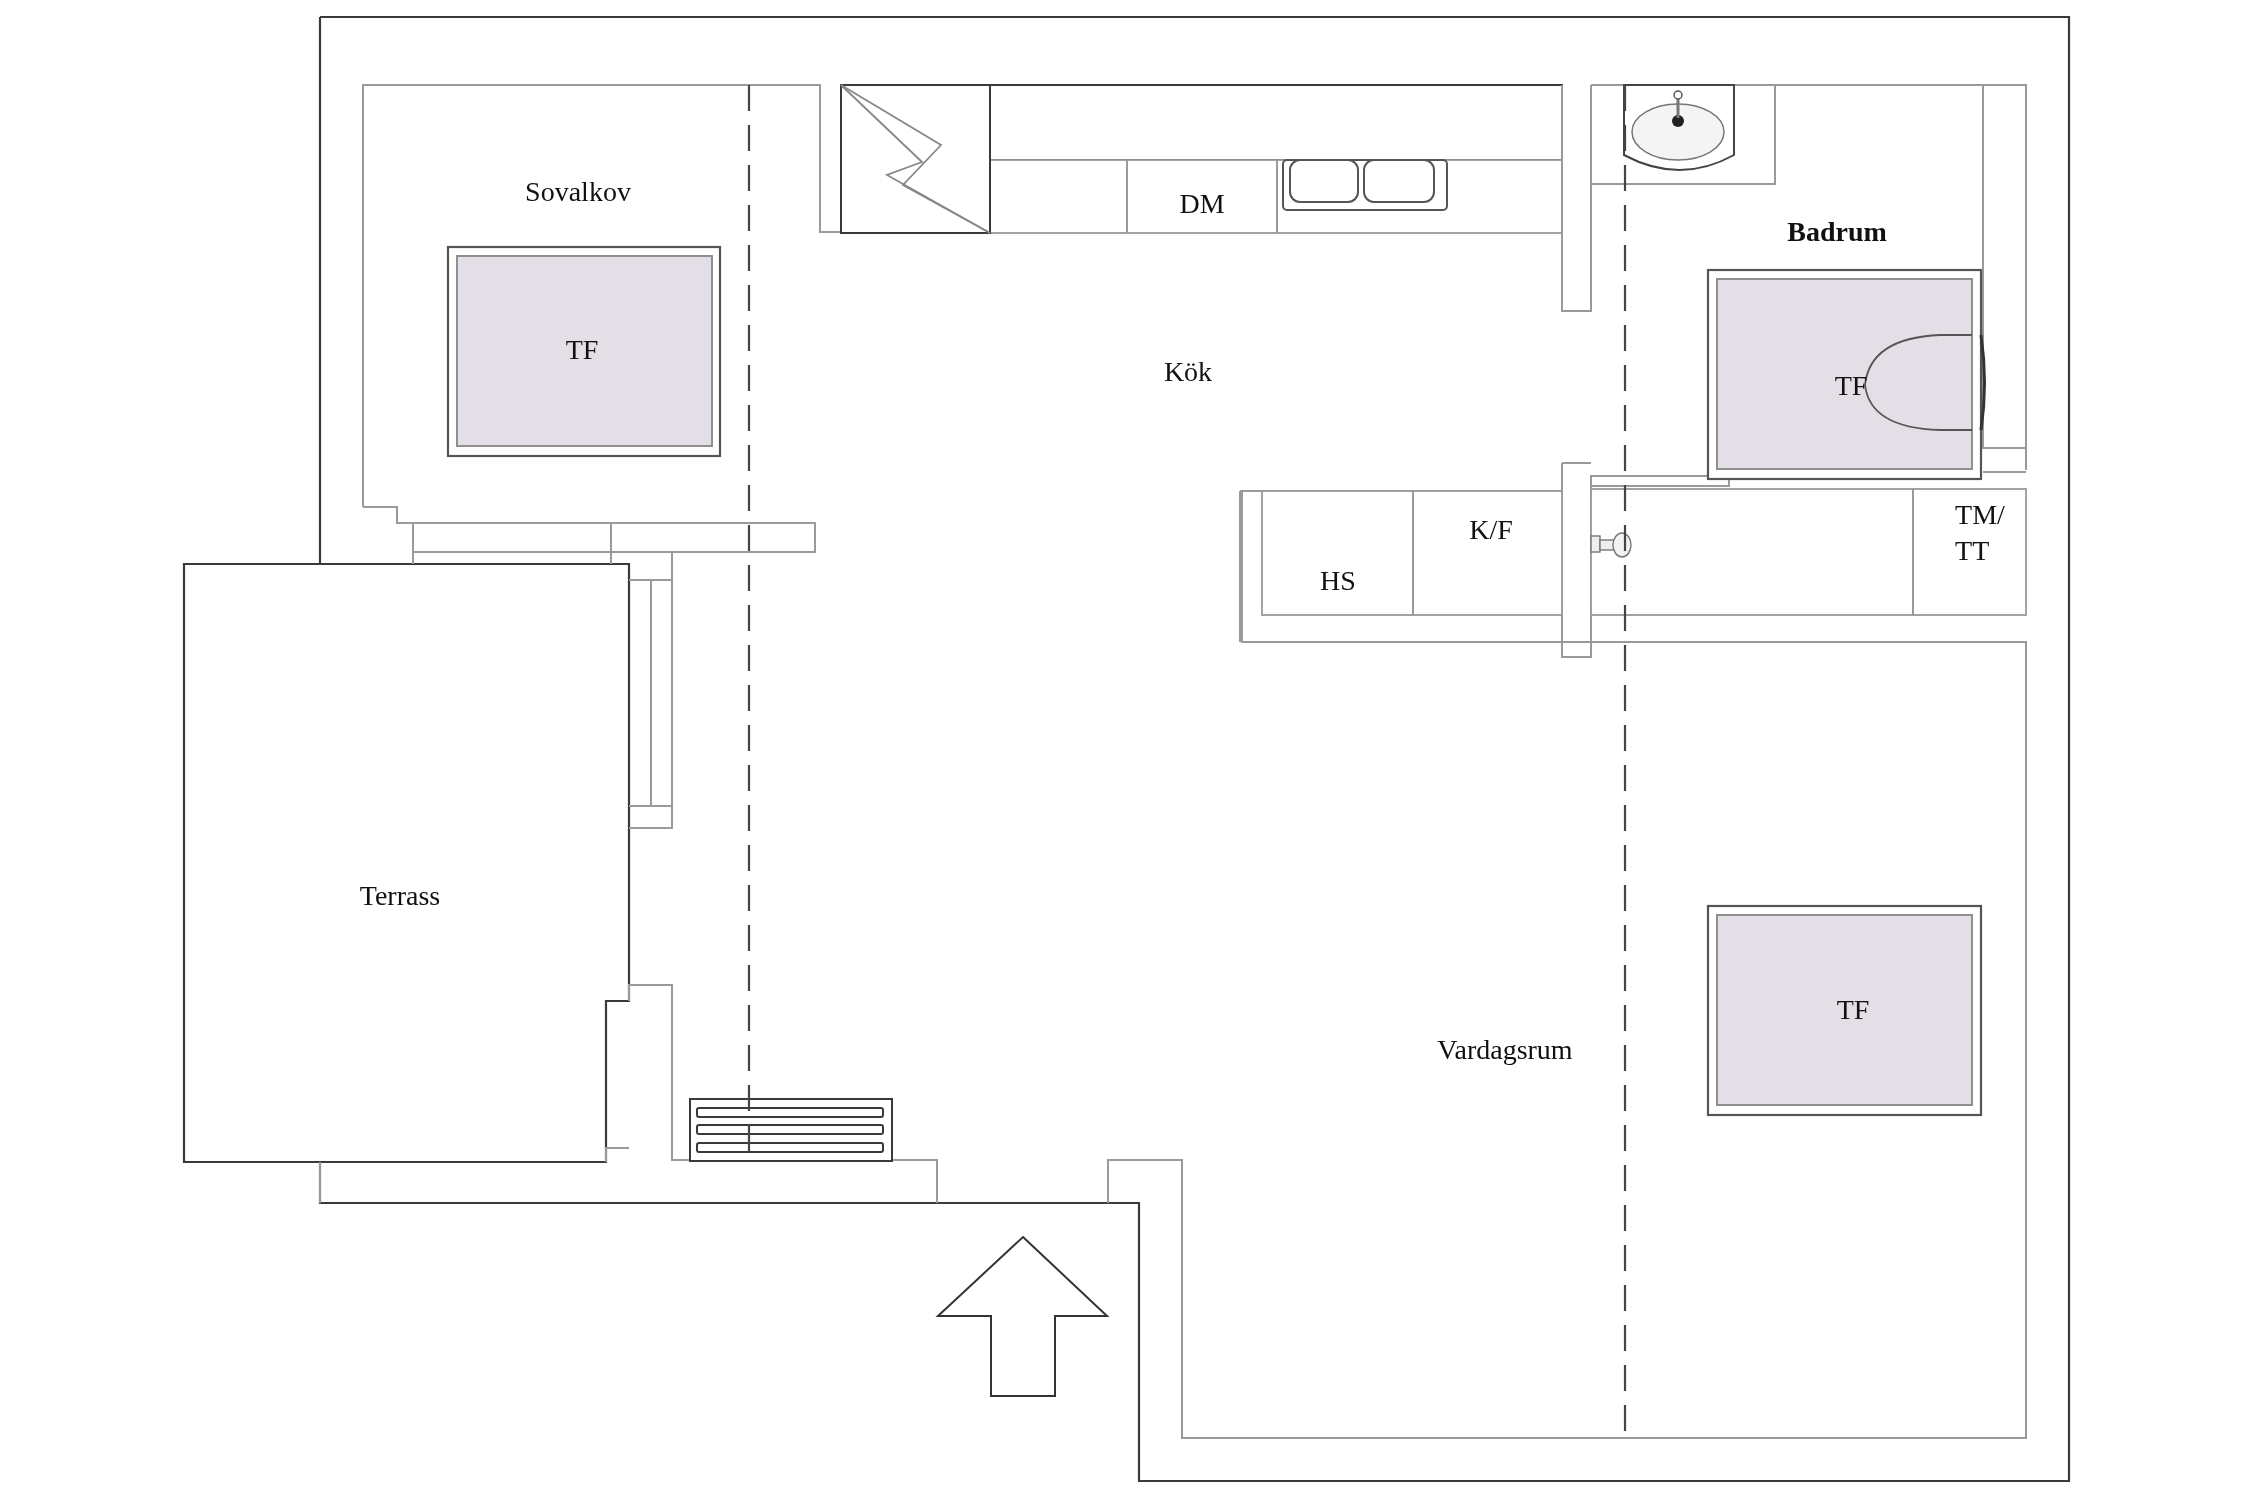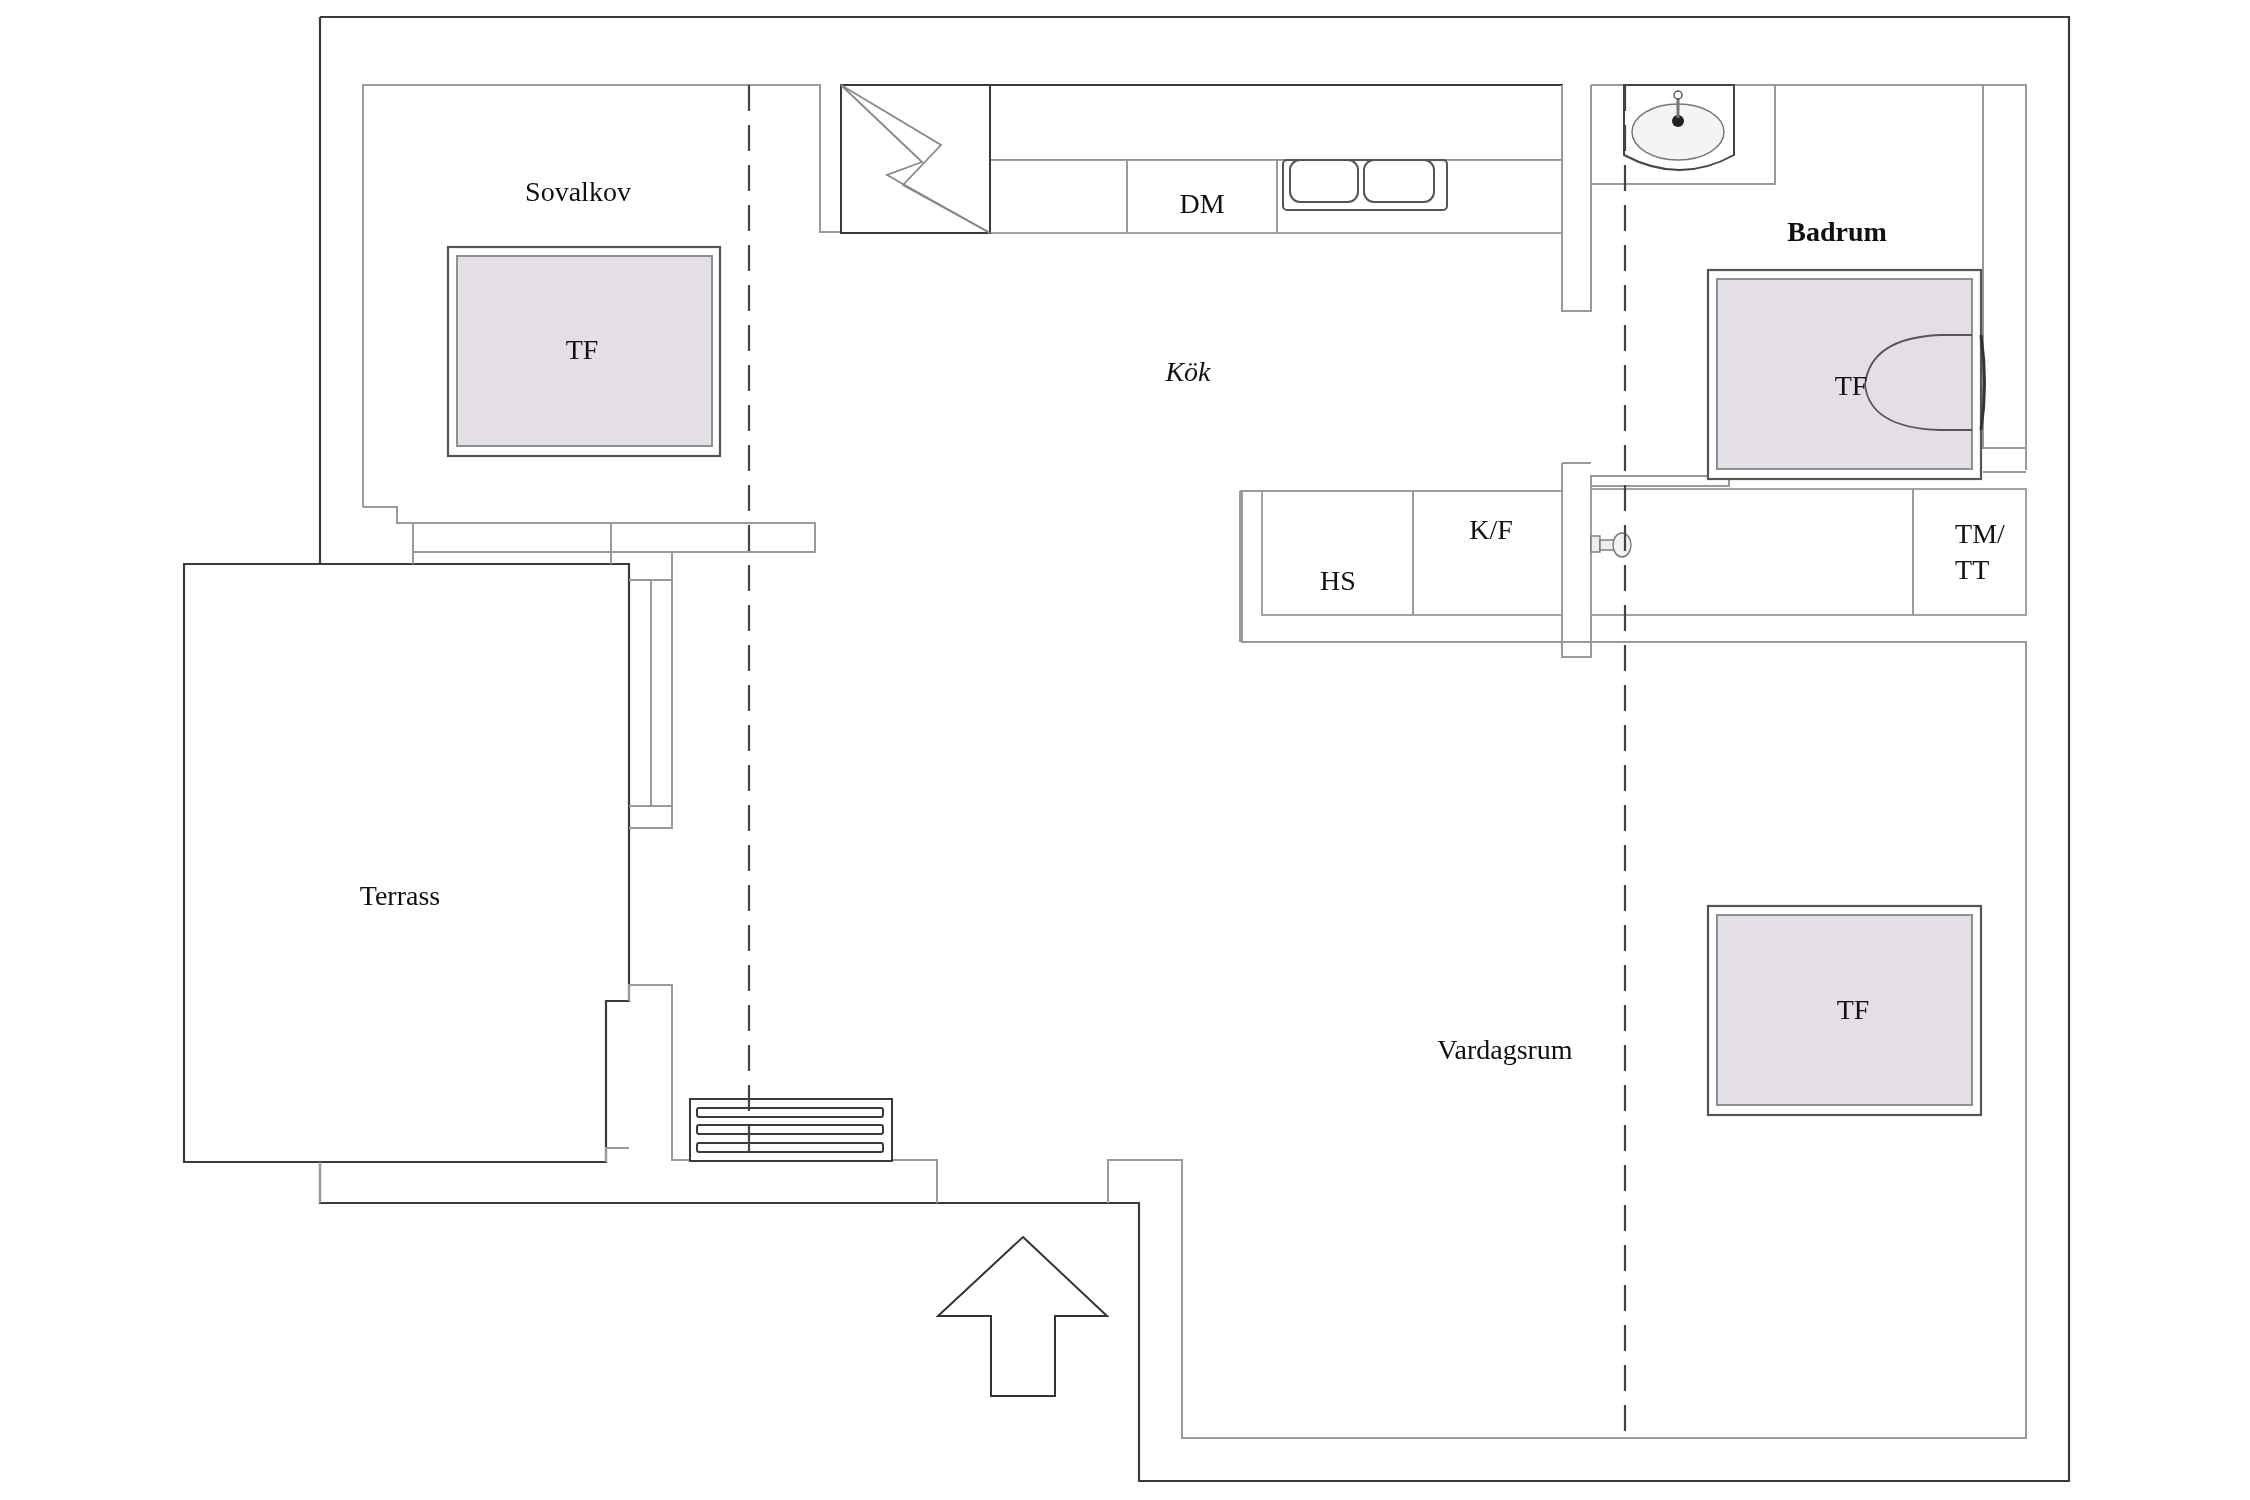--- a/index.html
+++ b/index.html
@@ -113,28 +113,28 @@
     <rect class="tf-inner" x="1717" y="915" width="255" height="190" fill="#e4dfe6"></rect>
   </g>
 
   <polygon points="1023,1237 1107,1316 1055,1316 1055,1396 991,1396 991,1316 938,1316" fill="#fff" stroke="#333" stroke-width="2"></polygon>
 
   <line class="dash" x1="749" y1="85" x2="749" y2="1160"></line>
   <line class="dash" x1="1625" y1="85" x2="1625" y2="1438"></line>
 </svg>
 
 <div class="label" style="left:578px; top:192px;">Sovalkov</div>
-<div class="label" style="left:1188px; top:372px;font-style:italic;">Kök</div>
+<div class="label" style="left:1188px; top:372px;">Kök</div>
 <div class="label" style="left:1837px; top:232px;font-weight:bold;">Badrum</div>
 <div class="label" style="left:400px; top:896px;">Terrass</div>
 <div class="label" style="left:1505px; top:1050px;">Vardagsrum</div>
 
 <div class="label" style="left:1202px; top:204px;">DM</div>
 <div class="label" style="left:1338px; top:553px;margin-top:28px;">HS</div>
 <div class="label" style="left:1491px; top:530px;">K/F</div>
-<div class="label" style="left:1980px; top:552px;">
+<div class="label" style="left:1980px; top:533px;">
   <div>TM/</div>
   <div>TT</div>
 </div>
 
 <div class="label" style="left:582px; top:350px;">TF</div>
 <div class="label" style="left:1851px; top:386px;">TF</div>
 <div class="label" style="left:1853px; top:1010px;">TF</div>
 
 </body></html>

